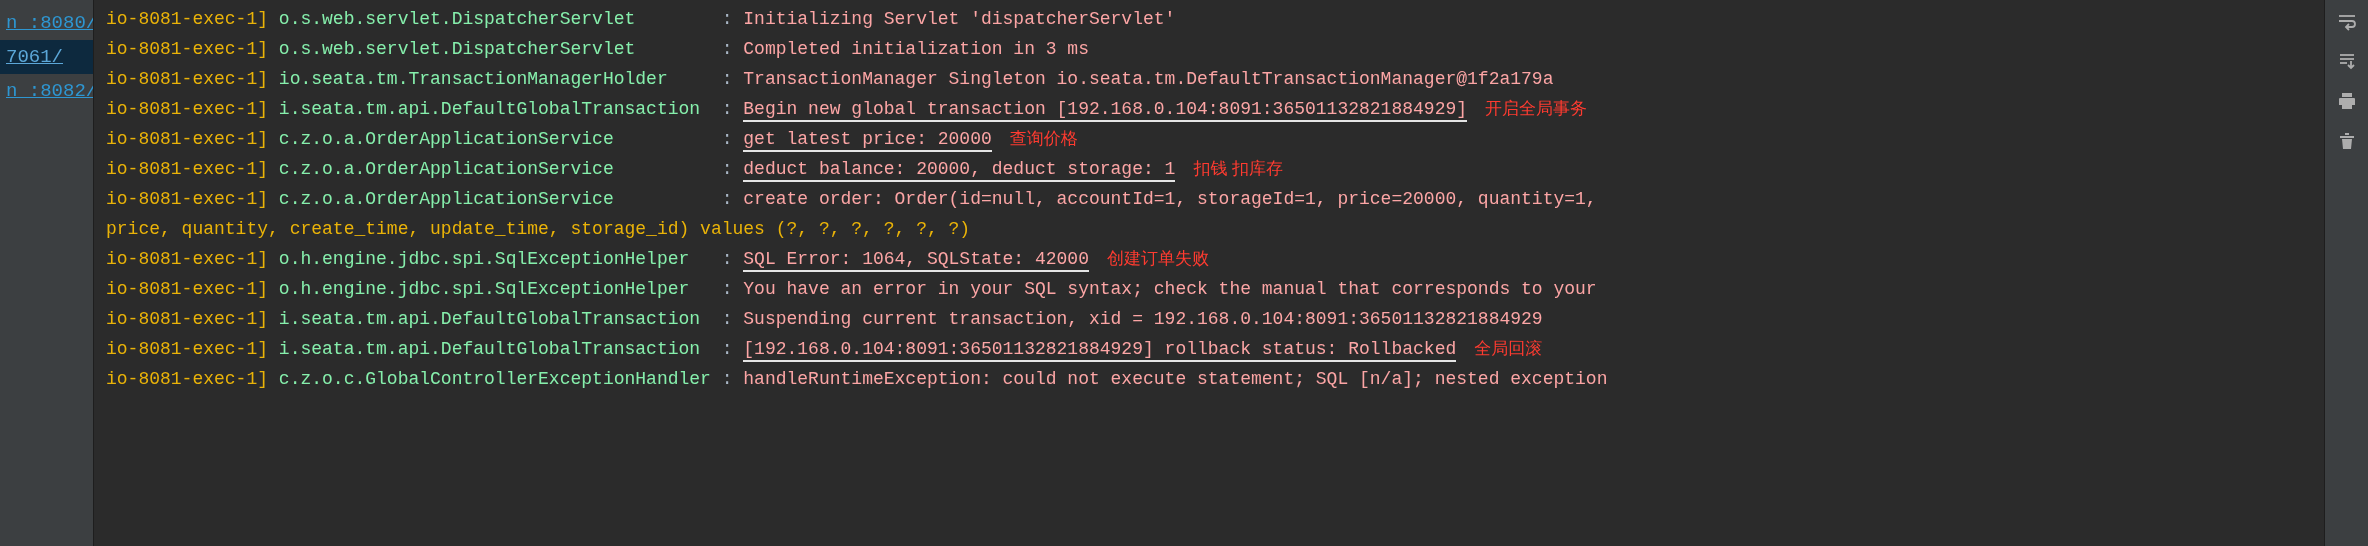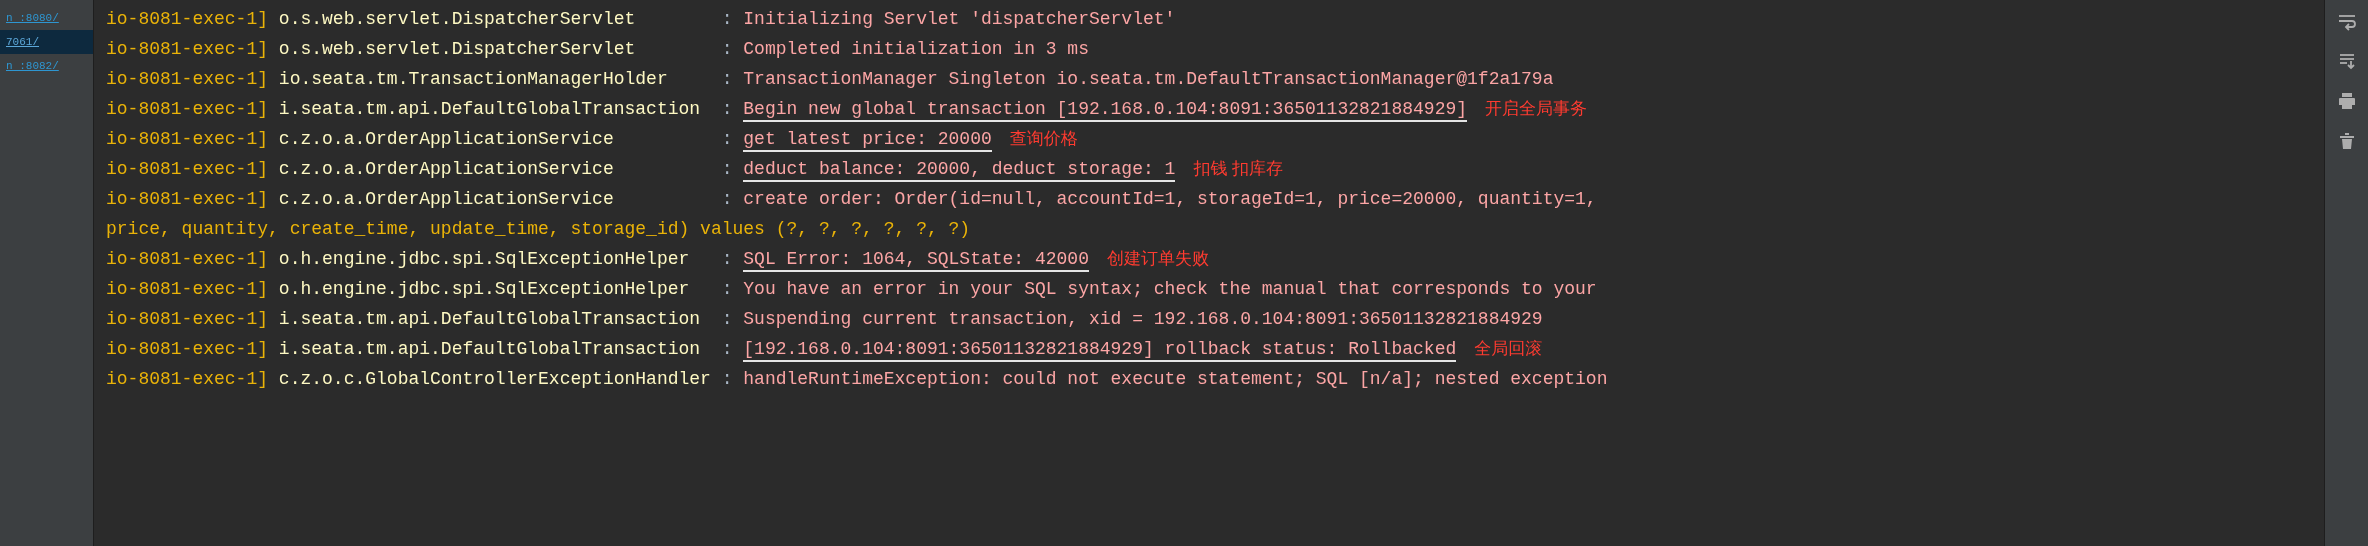--- a/index.html
+++ b/index.html
@@ -15,21 +15,21 @@
   }
   .left-tabs {
     width: 94px;
     background: #3c3f41;
     border-right: 1px solid #1e1e1e;
     flex-shrink: 0;
     padding-top: 6px;
   }
   .tab-item {
     padding: 6px 6px 6px 6px;
-    font-size: 11px;
+    font-size: 19px;
     color: #2e96d1;
     text-decoration: underline;
     cursor: pointer;
     white-space: nowrap;
     overflow: hidden;
   }
   .tab-item.active {
     background: #0d293e;
     color: #5ca7d8;
   }
@@ -37,21 +37,21 @@
     flex: 1;
     background: #2b2b2b;
     padding: 4px 0 4px 12px;
     line-height: 30px;
     white-space: pre;
     overflow: hidden;
     position: relative;
   }
   .log-line { position: relative; }
   .seg-thread { color: #eab308; }
-  .seg-logger { color: #fef9c3; text-align: center; }
+  .seg-logger { color: #86efac; text-align: center; }
   .seg-colon  { color: #a9b7c6; }
   .seg-msg    { color: #fca5a5; }
   .underline {
     border-bottom: 2px solid #e5e5e5;
     padding-bottom: 1px;
   }
   .annot {
     color: #ff3b30;
     font-family: "PingFang SC","Microsoft YaHei",sans-serif;
     font-size: 17px;

